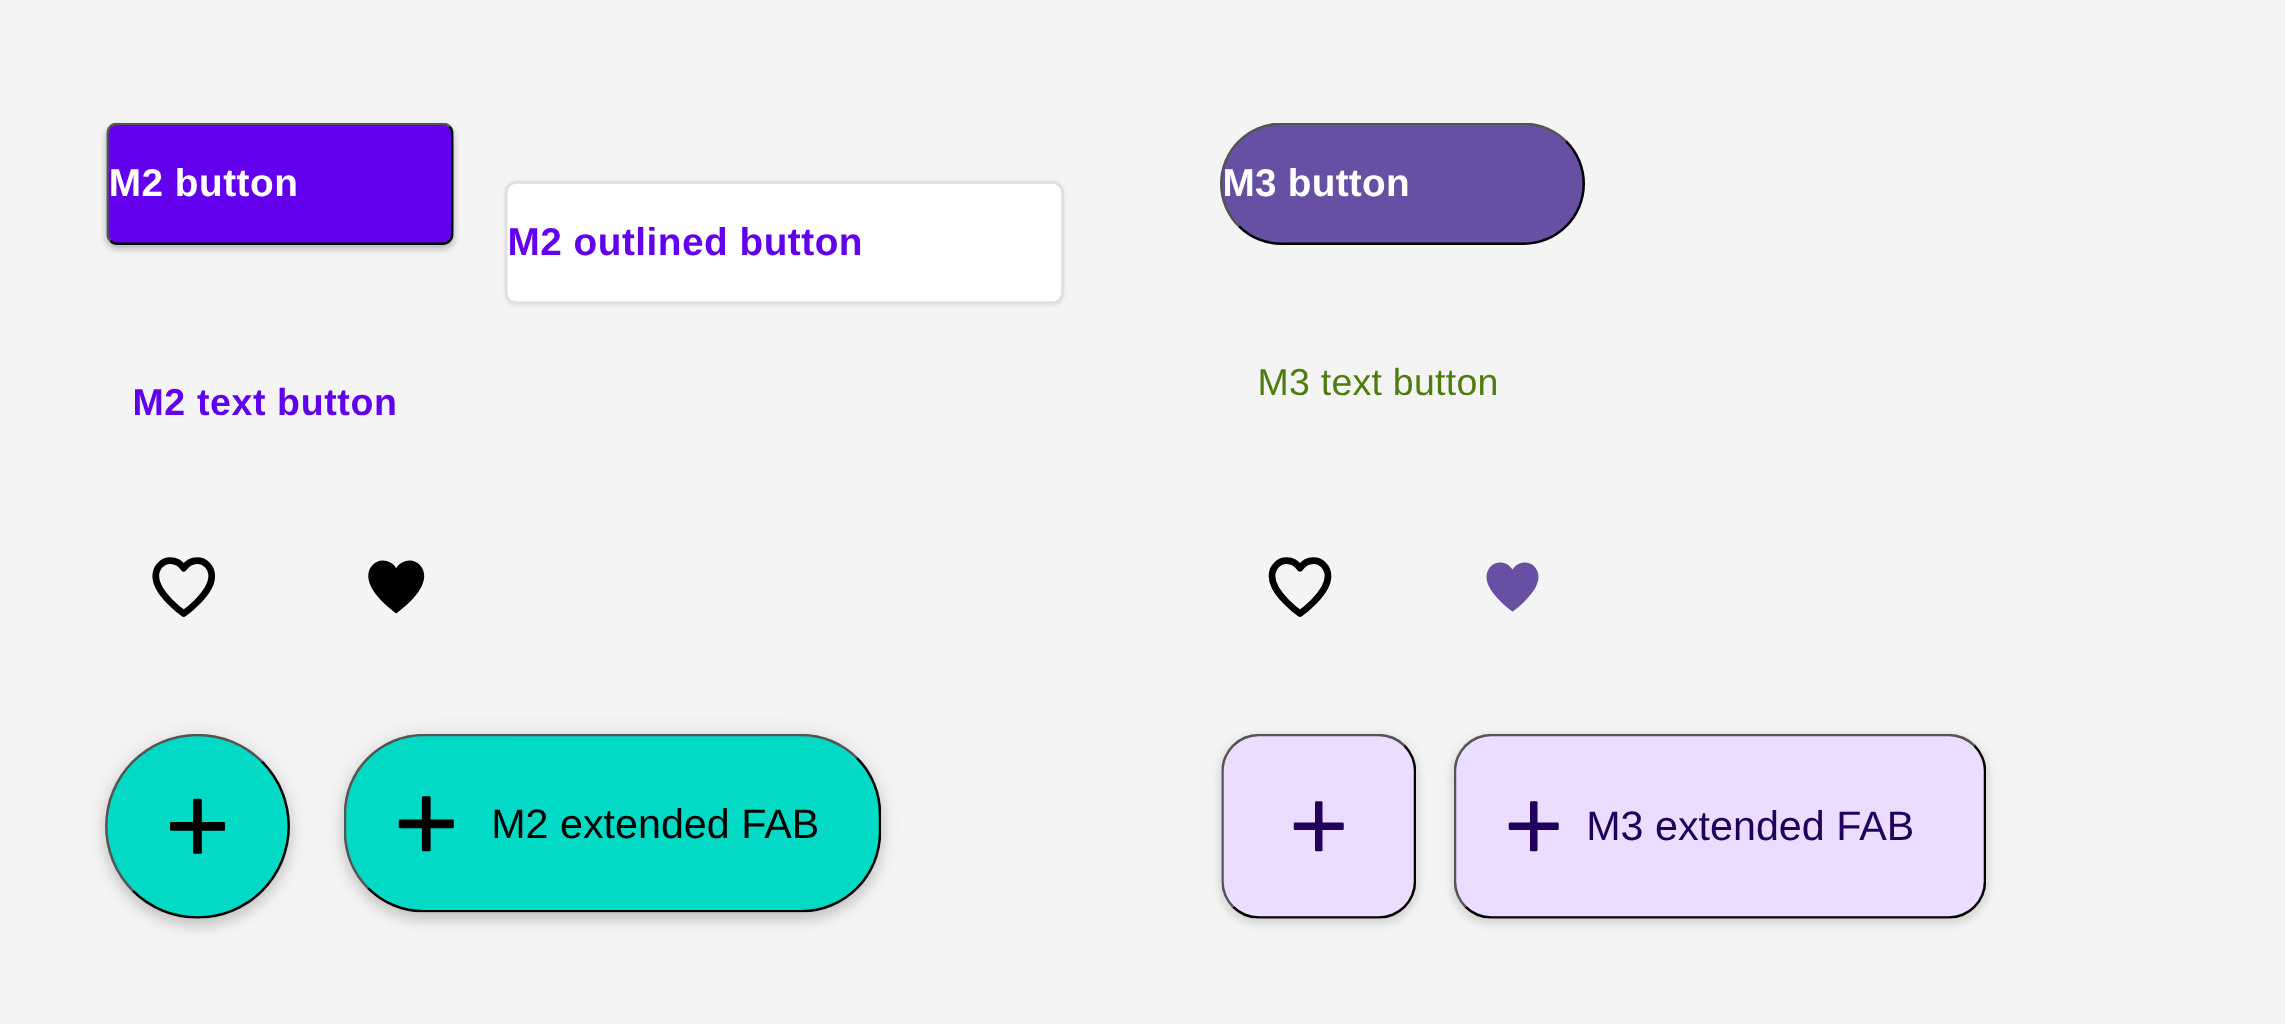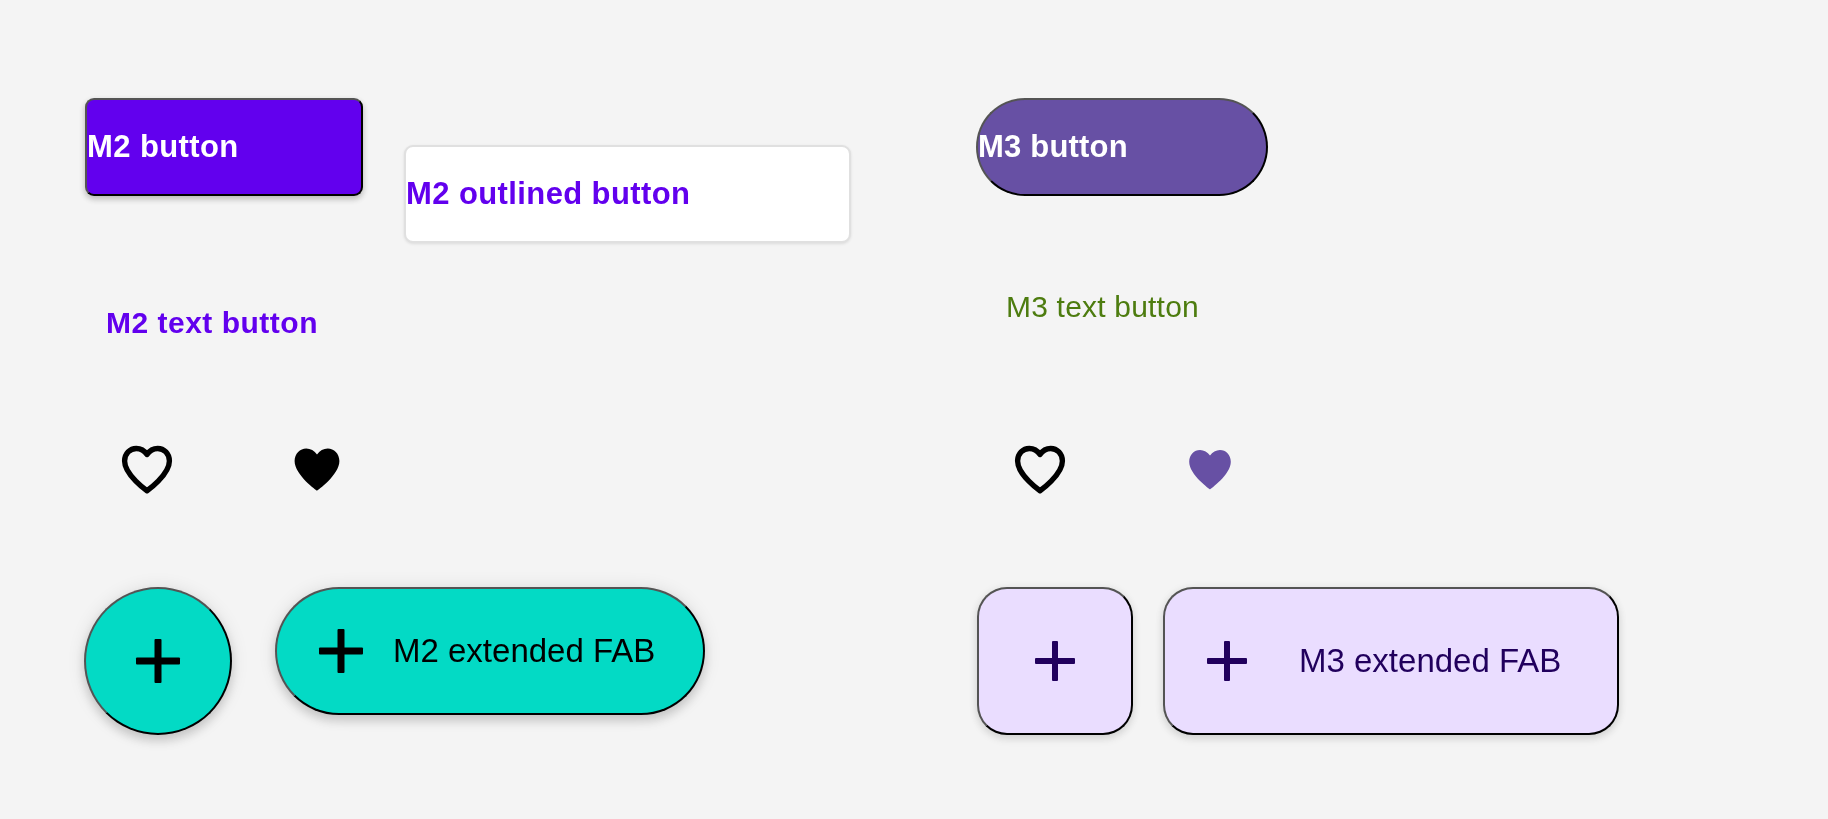--- a/index.html
+++ b/index.html
@@ -162,21 +162,21 @@
     height: 148px;
     border-radius: 50%;
     background: #03dac5;
     color: #000000;
     box-shadow: 0 6px 10px rgba(0,0,0,0.14), 0 1px 18px rgba(0,0,0,0.10);
   }
 
   .m2-extfab {
     left: 275px;
     top: 587px;
-    height: 128px;
+    height: 143px;
     padding: 0 48px 0 42px;
     border-radius: 64px;
     background: #03dac5;
     color: #000000;
     font-size: 33px;
     gap: 30px;
     box-shadow: 0 6px 10px rgba(0,0,0,0.14), 0 1px 18px rgba(0,0,0,0.10);
   }
 
   .m3-fab {
@@ -192,21 +192,21 @@
 
   .m3-extfab {
     left: 1163px;
     top: 587px;
     height: 148px;
     padding: 0 56px 0 42px;
     border-radius: 30px;
     background: #eaddff;
     color: #21005d;
     font-size: 33px;
-    gap: 52px;
+    gap: 22px;
     box-shadow: 0 4px 8px rgba(0,0,0,0.10), 0 1px 10px rgba(0,0,0,0.07);
   }
 
   .plus {
     display: inline-block;
     position: relative;
     flex: none;
   }
   .plus::before, .plus::after {
     content: "";

